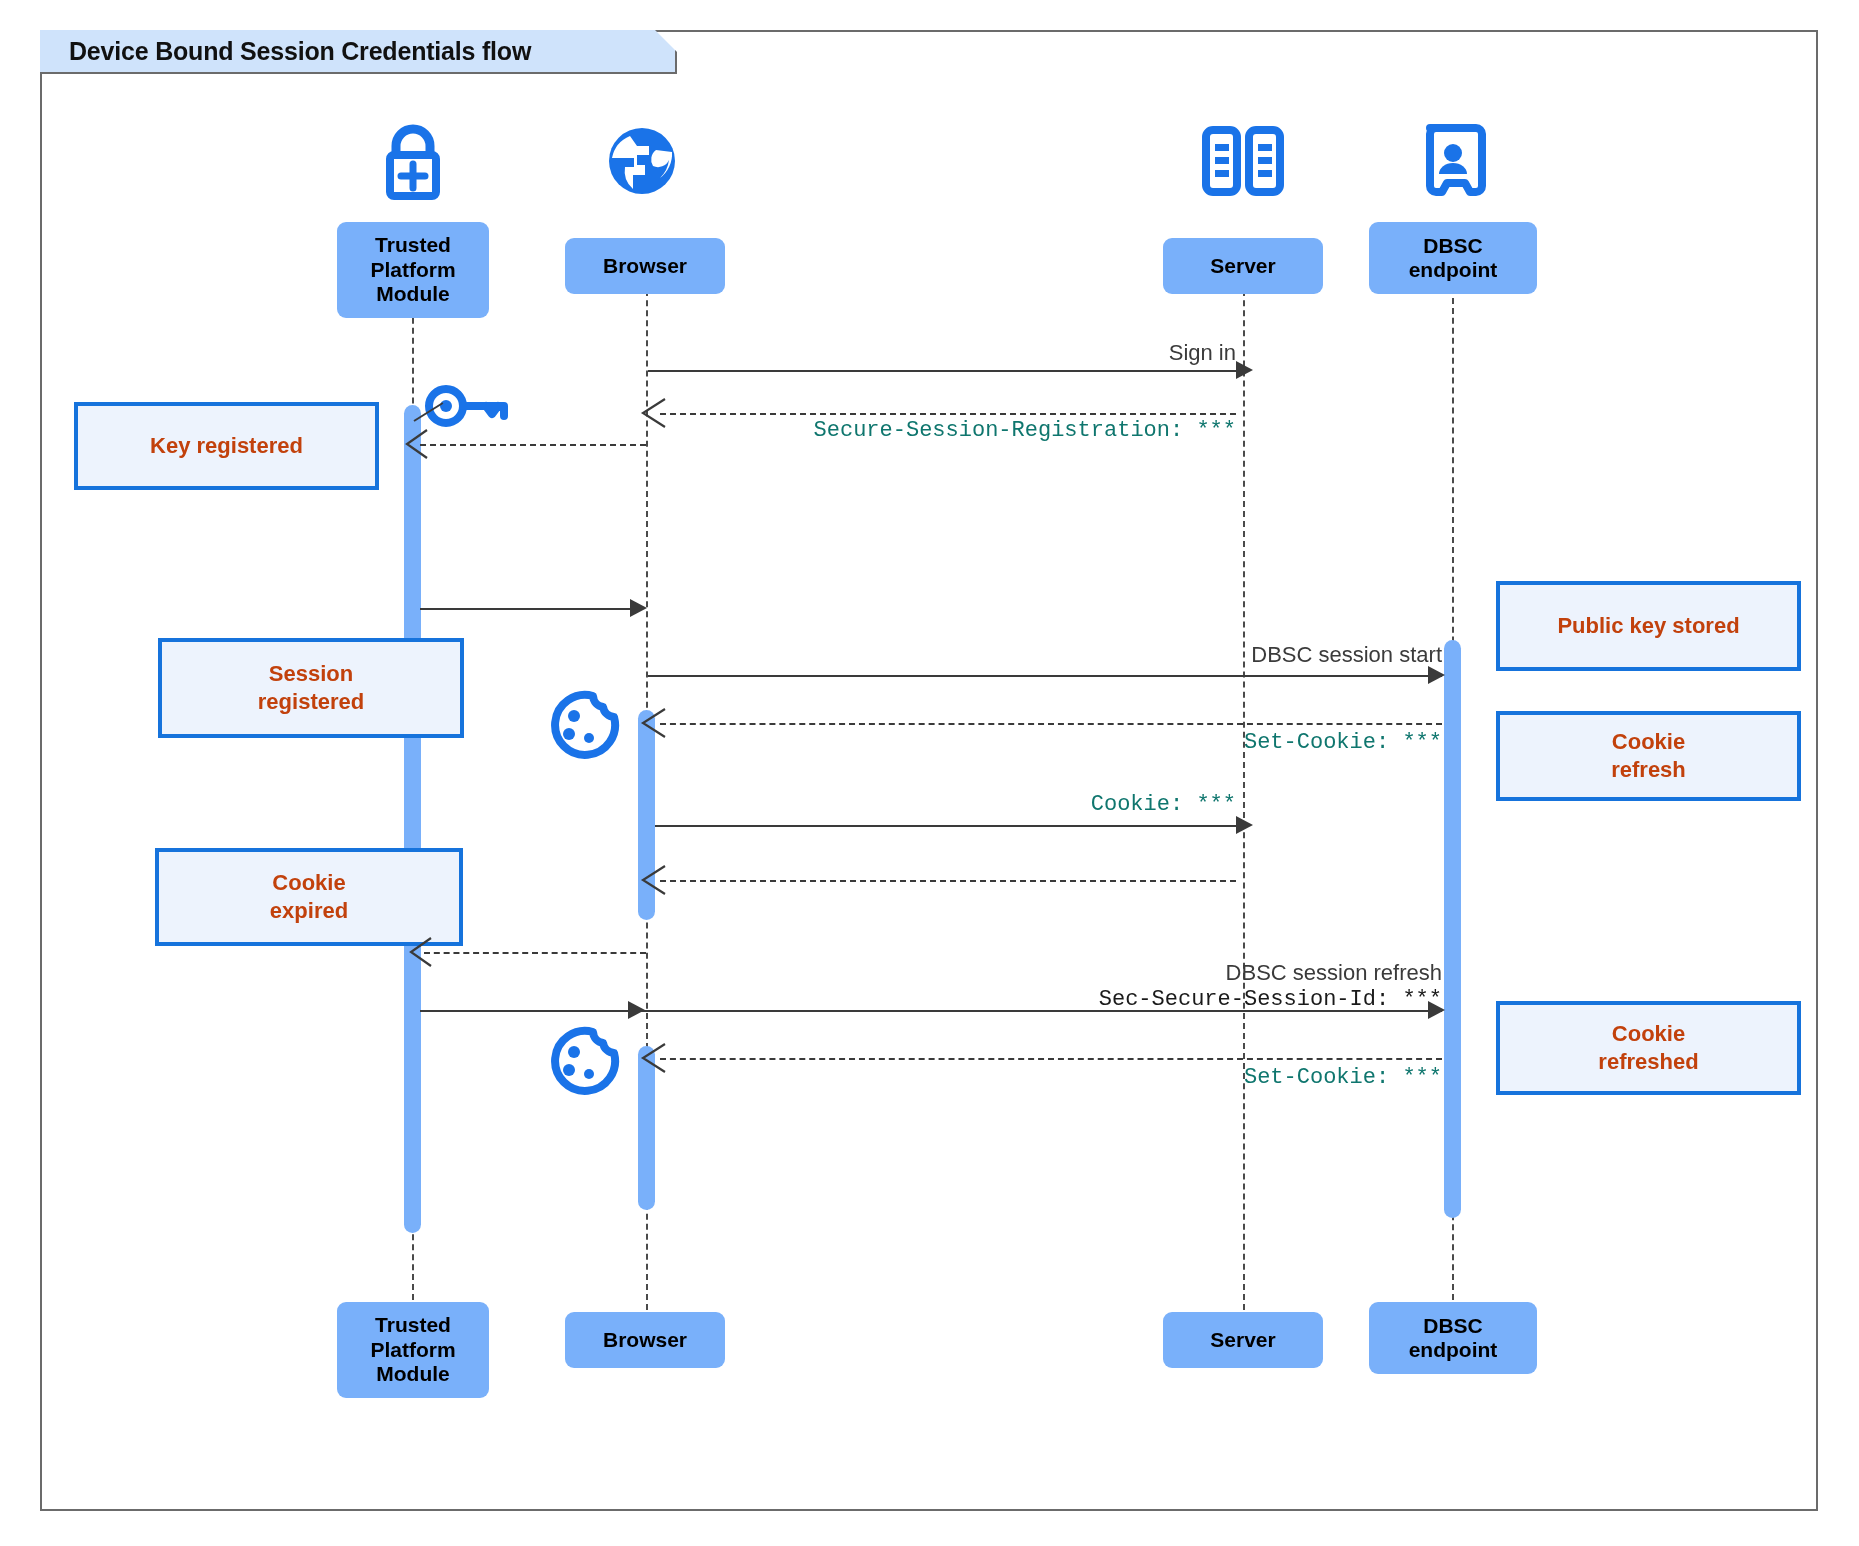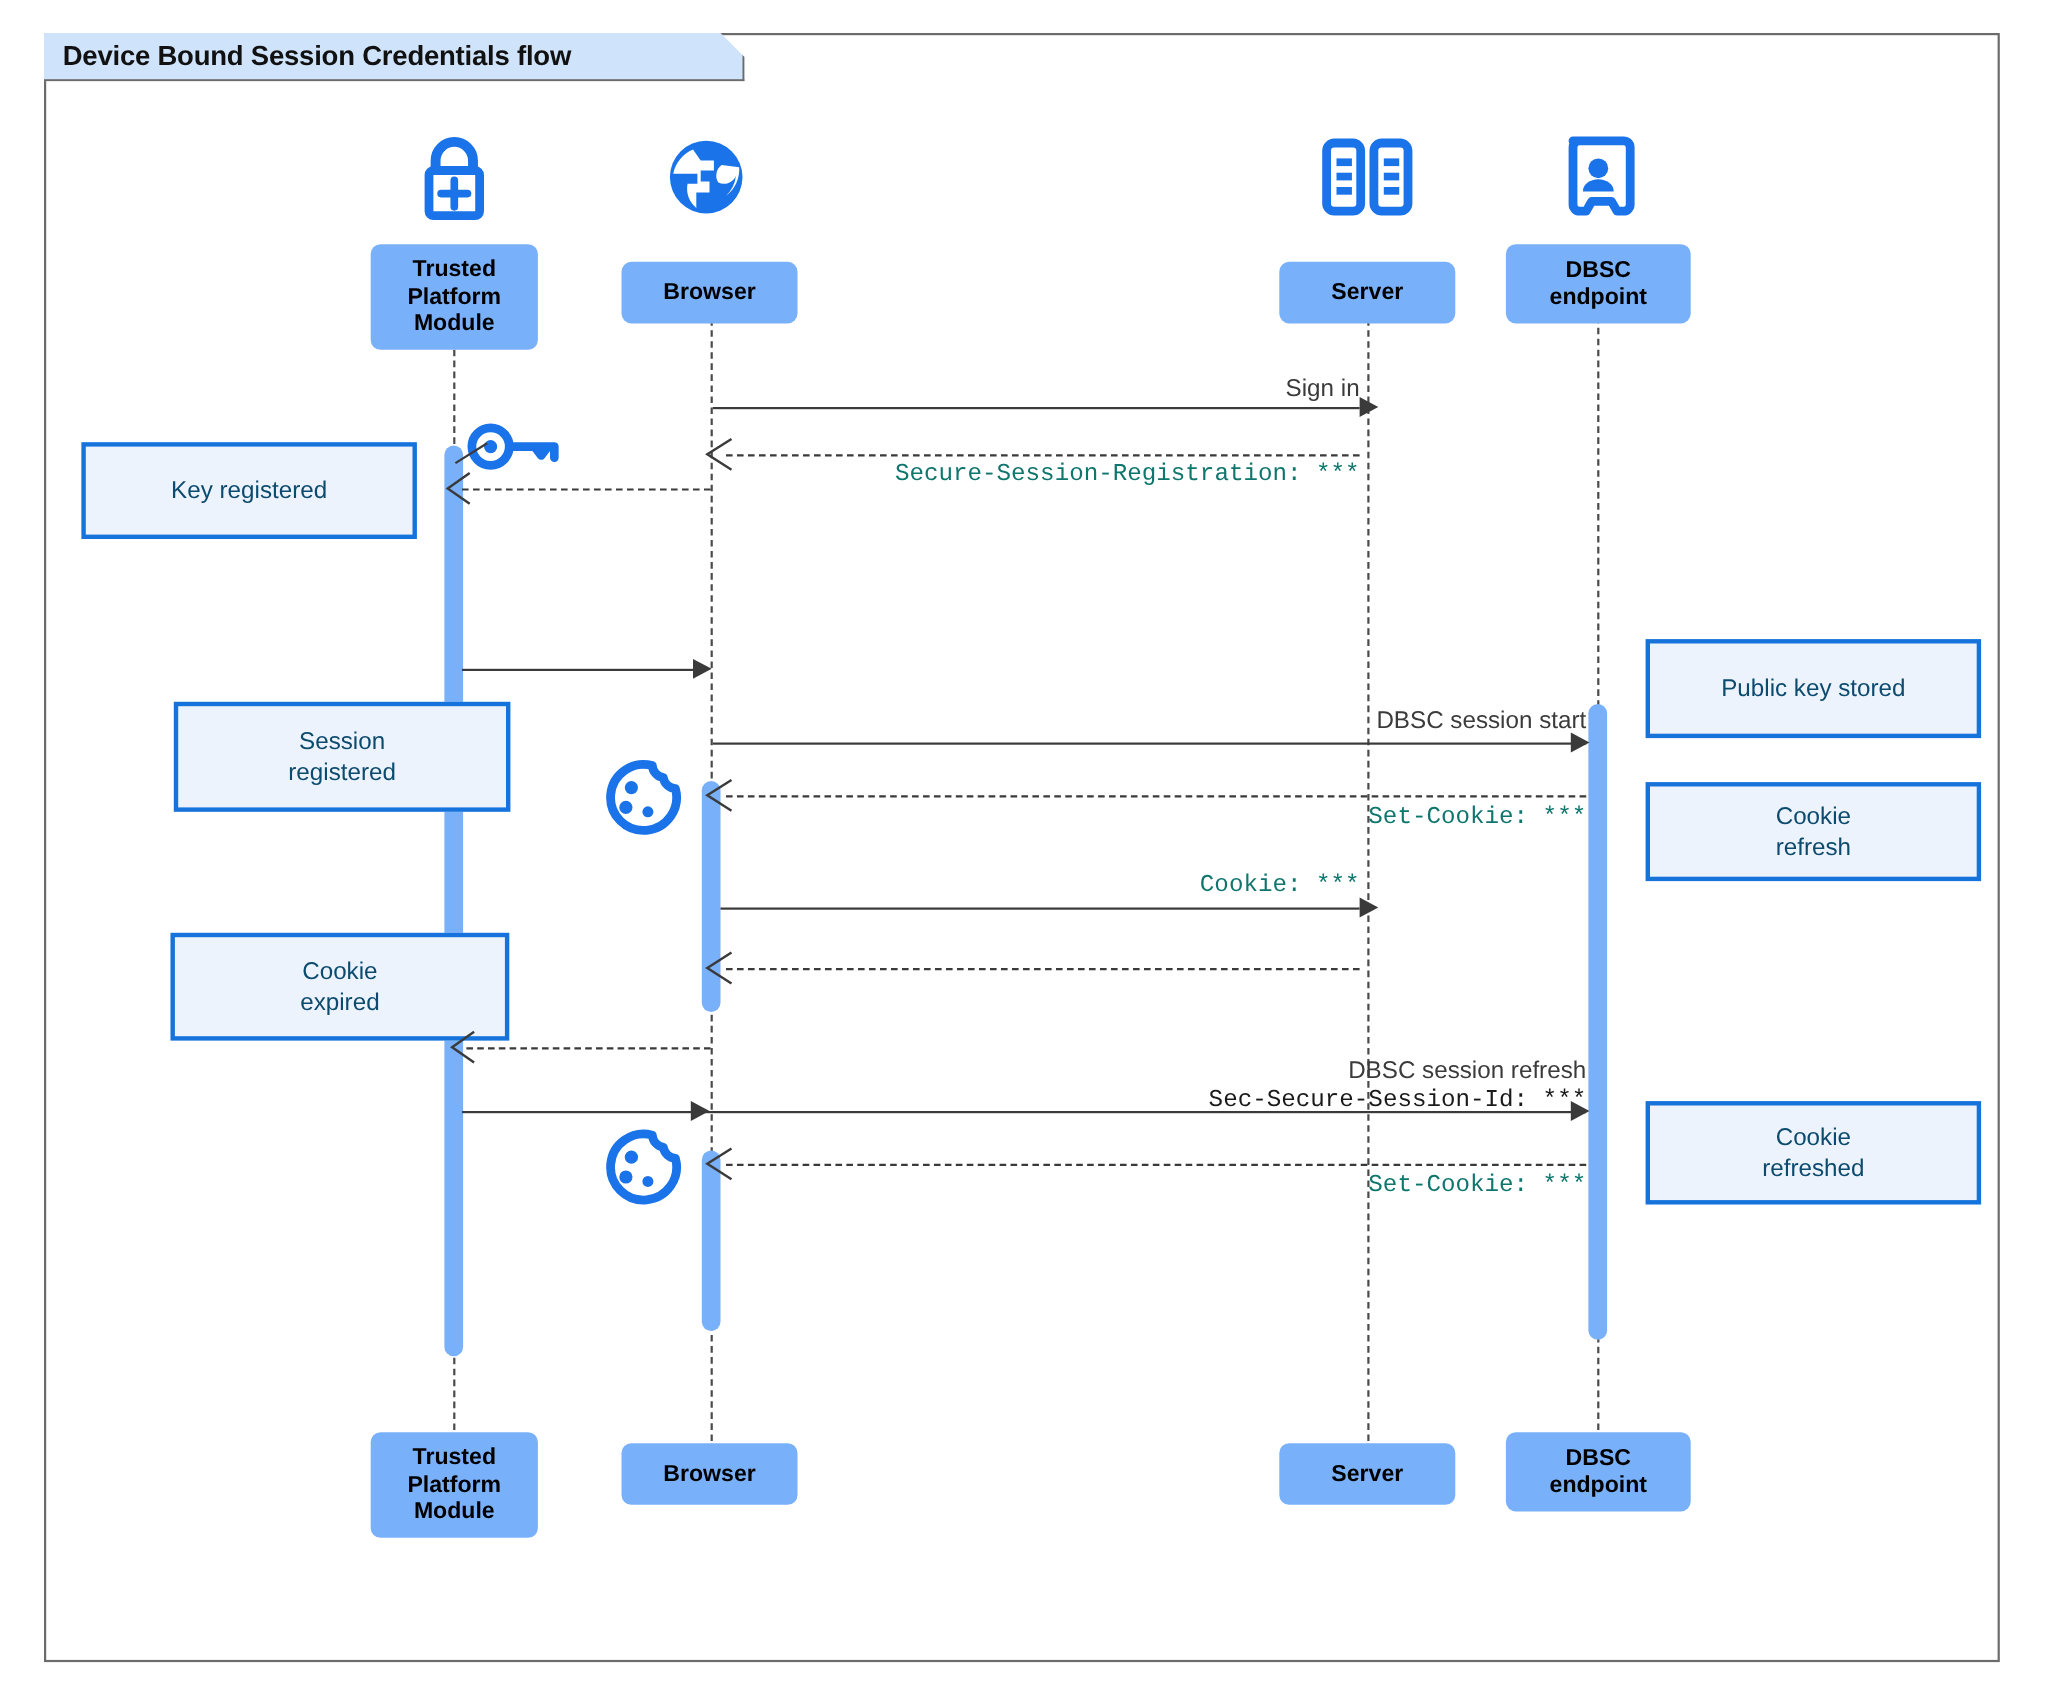--- a/index.html
+++ b/index.html
@@ -20,21 +20,21 @@
   }
   
   #title-tab{
     position:absolute;left:40px;top:30px;
     height:44px;width:637px;
     background:#cfe3fb;
     border:2px solid #6b6b6b;
     border-top:none;border-left:none;
     box-sizing:border-box;
     display:flex;align-items:center;
-    padding-left:17px;
+    padding-left:29px;
     
     clip-path:polygon(0 0,calc(100% - 22px) 0,100% 50%,100% 100%,0 100%);
   }
   #title-tab .t{
     font-size:25px;font-weight:bold;color:#111;
     font-family:"Liberation Sans",sans-serif;
     letter-spacing:-0.2px;
   }
   
   .lifeline{
@@ -62,21 +62,21 @@
     border-radius:9px;
   }
   
   .note{
     position:absolute;
     background:#edf3fd;
     border:4px solid #1673dc;
     box-sizing:border-box;
     display:flex;align-items:center;justify-content:center;
     text-align:center;
-    font-weight:normal;font-size:22px;color:#0c4a6e;
+    font-weight:bold;font-size:22px;color:#c2410c;
     line-height:1.28;
   }
   
   .msg{
     position:absolute;height:0;
     border-top:2px solid #3a3a3a;
   }
   .msg.dashed{
     border-top:2px dashed #3a3a3a;
   }

